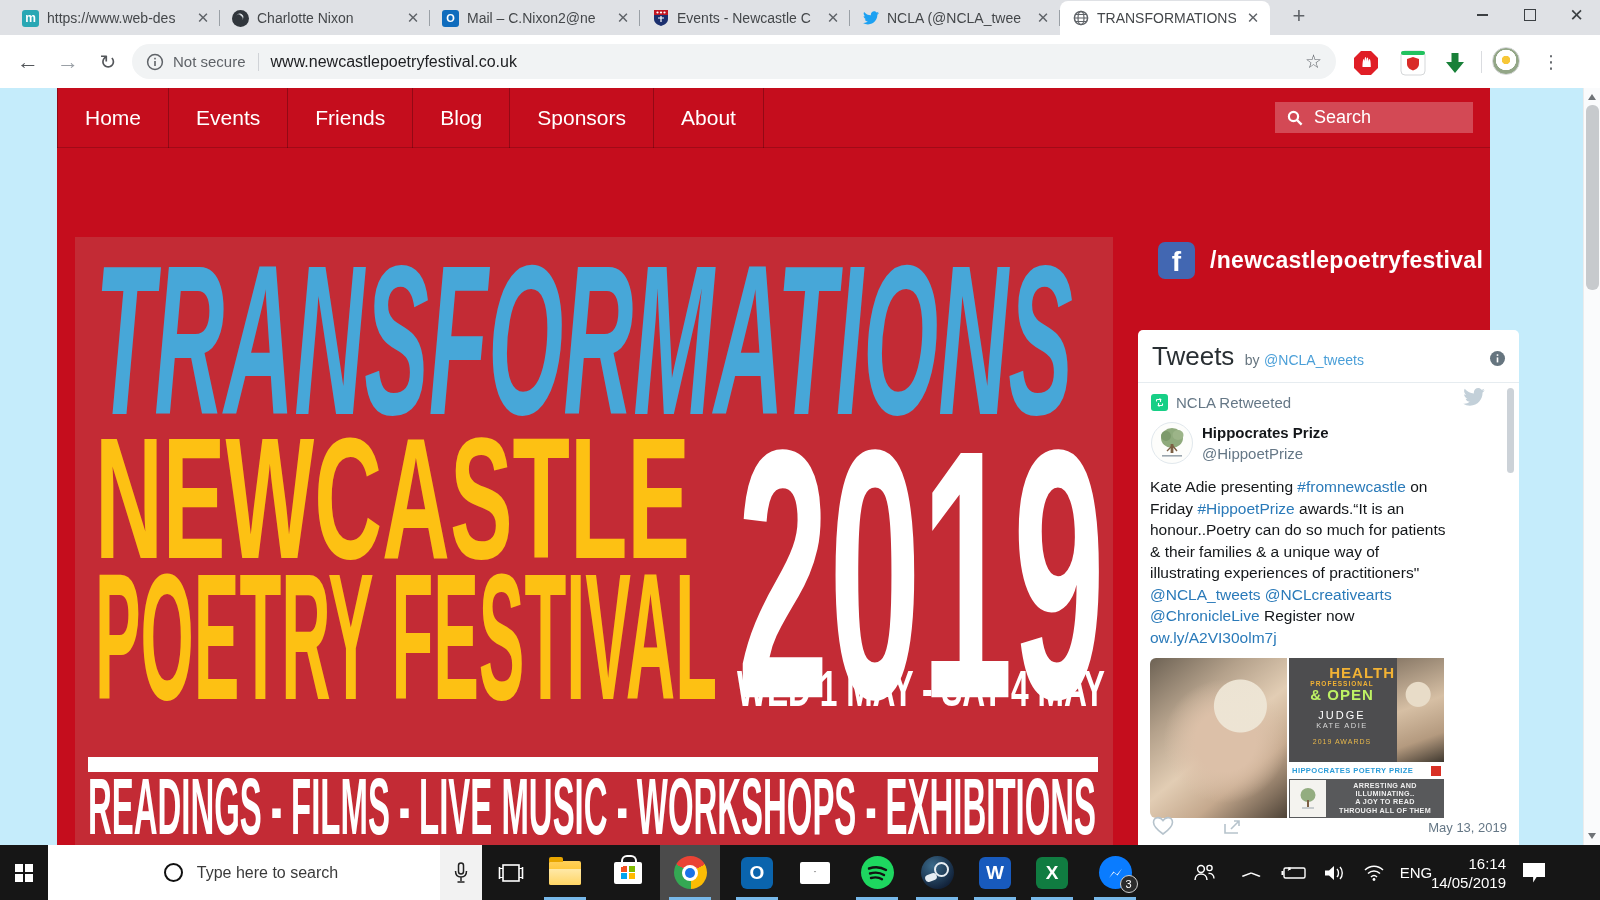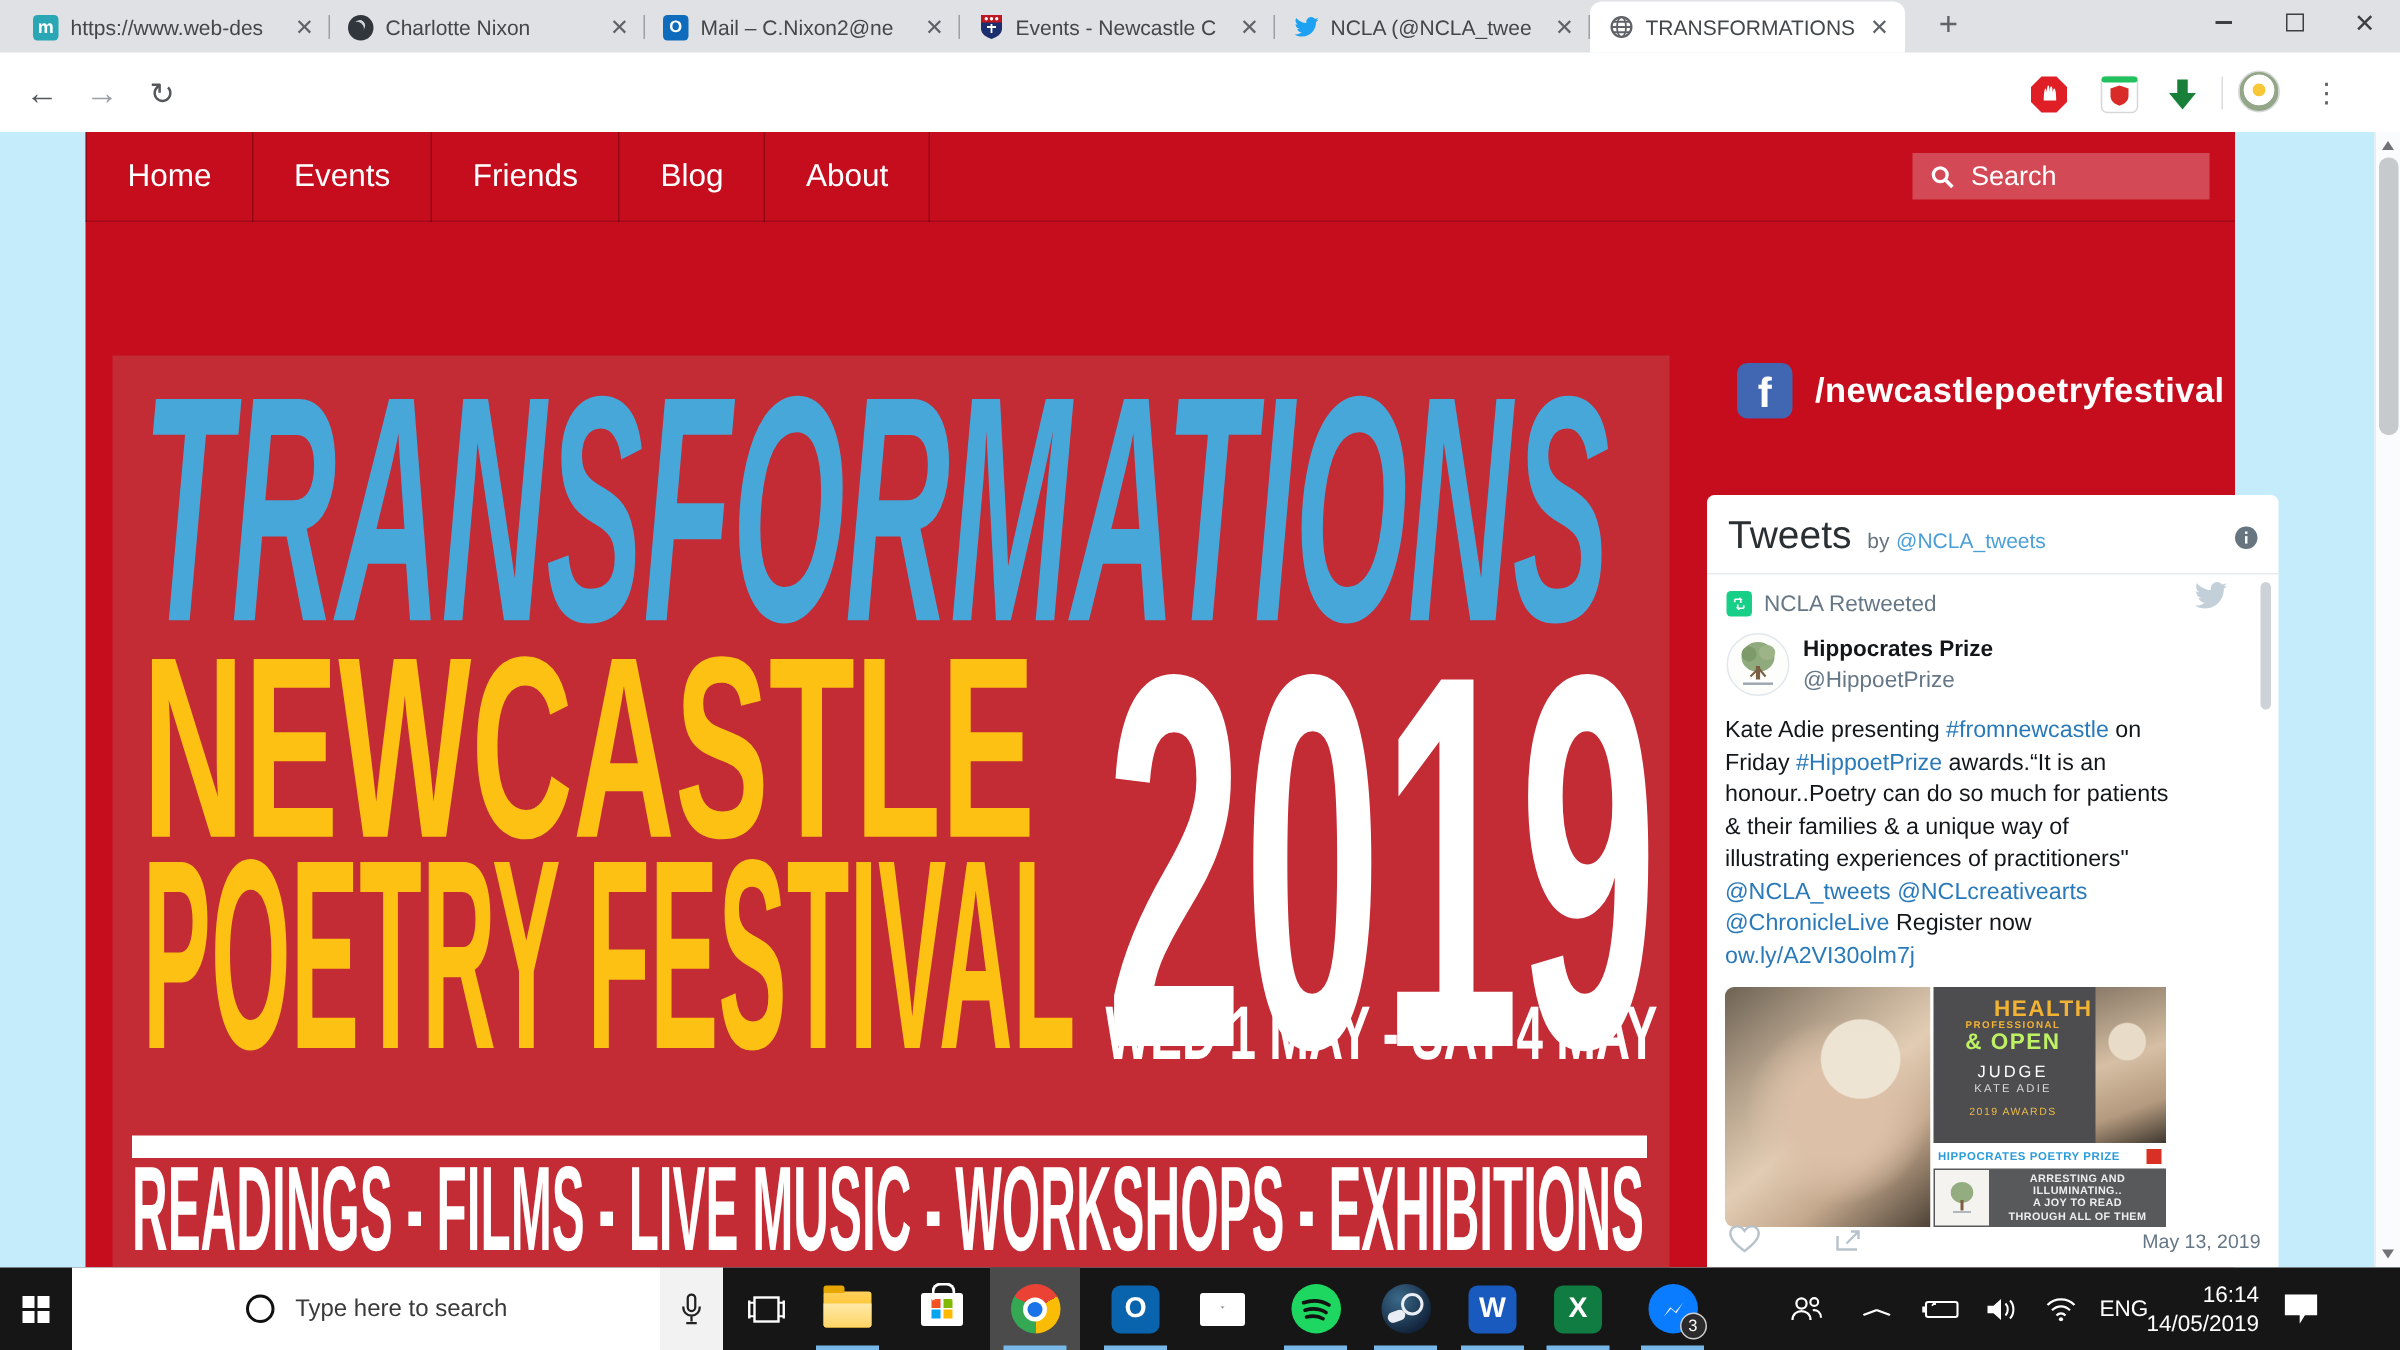--- a/index.html
+++ b/index.html
@@ -215,20 +215,33 @@
       <div class="wc wc-min"></div>
       <div class="wc wc-max"></div>
       <div class="wc wc-close">✕</div>
     </div>
   </div>
 
   <div class="toolbar">
     <div class="nav-btn" style="left:14px">←</div>
     <div class="nav-btn" style="left:54px;color:#9aa0a6">→</div>
     <div class="nav-btn" style="left:94px;font-size:20px">↻</div>
+    <div class="omnibox">
+      <span class="omni-info">
+        <svg width="18" height="18" viewBox="0 0 18 18">
+            <circle cx="9" cy="9" r="7.4" fill="none" stroke="#5f6368" stroke-width="1.5"></circle>
+            <rect x="8.2" y="8" width="1.6" height="5" fill="#5f6368"></rect>
+            <rect x="8.2" y="4.8" width="1.6" height="1.6" fill="#5f6368"></rect>
+          </svg>
+      </span>
+      <span class="omni-sec">Not secure</span>
+      <span class="omni-div"></span>
+      <span class="omni-url">www.newcastlepoetryfestival.co.uk</span>
+      <span class="omni-star">☆</span>
+    </div>
     <div class="ext" style="left:1352px">
       <svg width="26" height="26" viewBox="0 0 26 26">
           <path d="M8 1 h10 l7 7 v10 l-7 7 H8 l-7-7 V8 Z" fill="#e01e26"></path>
           <path d="M9.5 17 c0-4 .5-8 1.2-8 .6 0 .8 3 .8 3 0-1 .2-5 1-5 .9 0 1 4 1 5 0-1 .2-4.5 1-4.5 .8 0 1 3.5 1 4.5 0-.6.3-3 1-3 .9 0 1.3 4 1.3 8 Z" fill="#fff"></path>
         </svg>
     </div>
     <div class="ext" style="left:1399px">
       <svg width="26" height="26" viewBox="0 0 26 26">
           <rect x="1" y="1" width="24" height="24" rx="4" fill="#fff" stroke="#d5d7d9"></rect>
           <rect x="1" y="1" width="24" height="4" rx="2" fill="#21c25e"></rect>
@@ -246,20 +259,21 @@
   </div>
 
   <div class="page">
     <div class="red-wrap">
 
       <div class="site-nav">
         <div class="nav-item">Home</div>
         <div class="nav-item">Events</div>
         <div class="nav-item">Friends</div>
         <div class="nav-item">Blog</div>
+        <div class="nav-item">Sponsors</div>
         <div class="nav-item">About</div>
         <div class="nav-search">
           <svg width="16" height="16" viewBox="0 0 16 16">
               <circle cx="6.5" cy="6.5" r="4.6" fill="none" stroke="#fff" stroke-width="2.2"></circle>
               <path d="M10 10 L14.6 14.6" stroke="#fff" stroke-width="2.4"></path>
             </svg>
           <span>Search</span>
         </div>
       </div>
 

